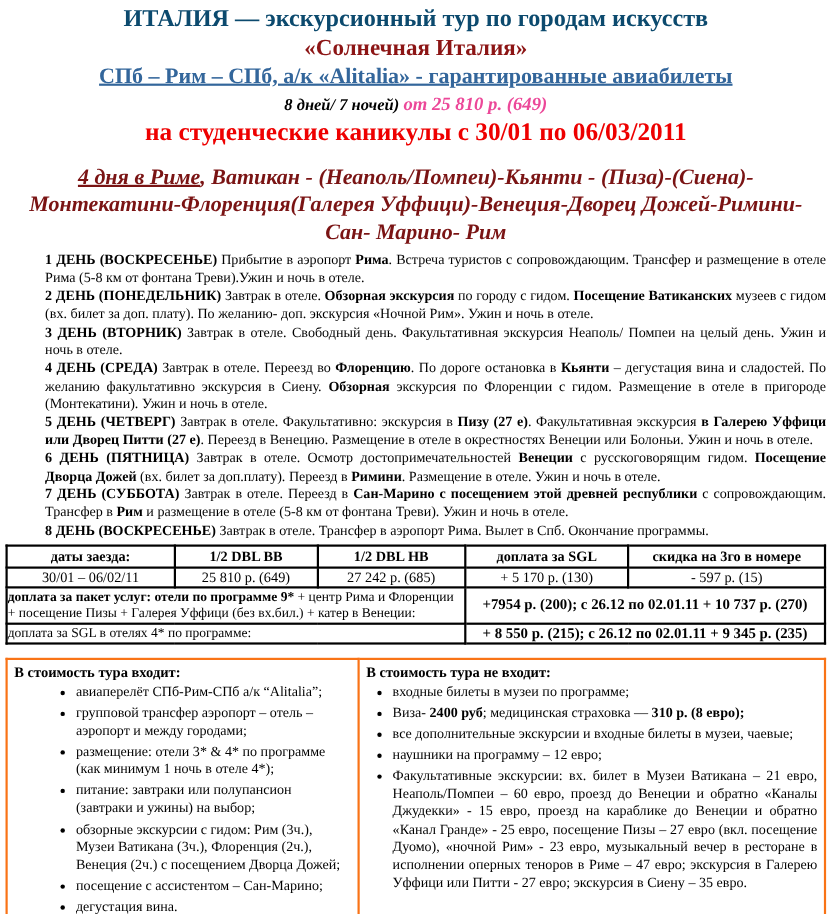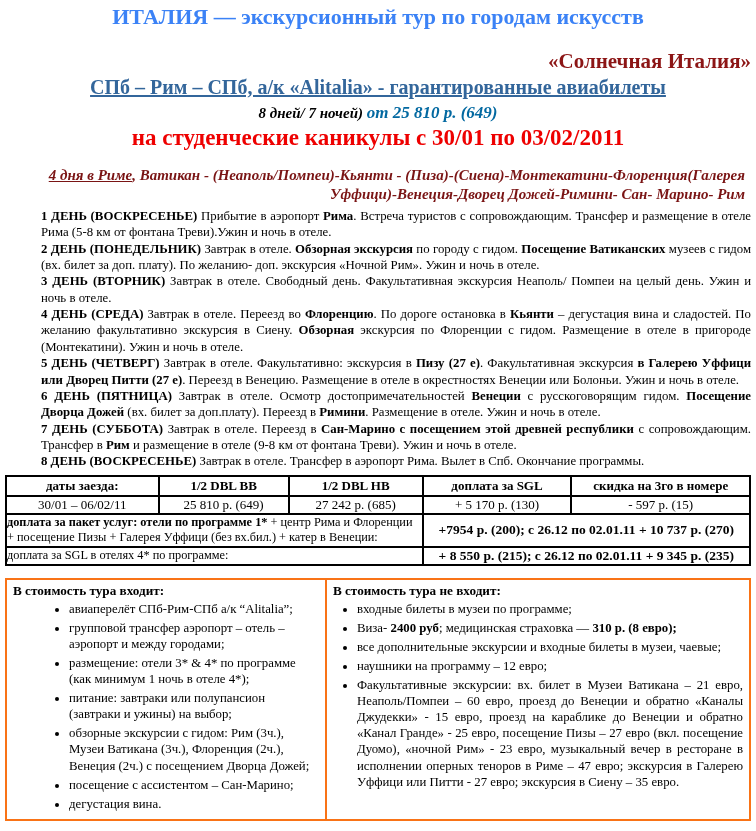--- a/index.html
+++ b/index.html
@@ -6,27 +6,27 @@
   body{
     width:756px;height:831px;box-sizing:border-box;
     padding:4px 5px 2px 5px;
     font-family:"Liberation Serif","DejaVu Serif",serif;
     overflow:hidden;
   }
   .b{font-weight:bold;}
   .u{text-decoration:underline;}
   
   .hdr{text-align:center;line-height:1.12;}
-  .title{font-size:22px;font-weight:bold;color:#3b82f6;margin:1px 0 20px 0;}
-  .subtitle{font-size:21px;font-weight:bold;color:#8C1515;margin:0 0 3px 0;text-align:right;}
+  .title{font-size:22px;font-weight:bold;color:#0c4a6e;margin:1px 0 2px 0;}
+  .subtitle{font-size:21px;font-weight:bold;color:#8C1515;margin:0 0 3px 0;}
   .flight{font-size:20px;font-weight:bold;color:#33669B;text-decoration:underline;margin:0 0 4px 0;}
   .durline{font-size:15px;font-weight:bold;font-style:italic;color:#000;margin:0 0 3px 0;}
-  .price{font-size:17px;color:#0369a1;}
+  .price{font-size:17px;color:#ec4899;}
   .promo{font-size:23px;font-weight:bold;color:#EE0000;margin:2px 0 2px 0;}
-  .route{font-size:15px;font-weight:bold;font-style:italic;color:#7A1414;line-height:1.25;margin:16px 6px 4px 6px;text-align:right;}
+  .route{font-size:20px;font-weight:bold;font-style:italic;color:#7A1414;line-height:1.25;margin:16px 6px 4px 6px;}
   
   .days{margin-top:3px;margin-left:36px;}
   .day{font-size:12.8px;line-height:1.28;text-align:justify;margin:0;}
   
   table{border-collapse:collapse;width:100%;}
   .ptable{margin-top:5px;}
   .ptable th,.ptable td{border:2px solid #000;padding:0 0;vertical-align:middle;}
   .ptable th{font-size:13px;font-weight:bold;text-align:center;padding:1px 2px;}
   .pt-val{font-size:13px;text-align:center;}
   .pt-label{font-size:12.3px;text-align:left;line-height:1.25;padding:1px 4px;}
@@ -46,33 +46,33 @@
   .foot1{font-size:11.5px;font-weight:bold;margin:0;}
 </style>
 </head>
 <body>
 
 <div class="hdr">
   <div class="title">ИТАЛИЯ — экскурсионный тур по городам искусств</div>
   <div class="subtitle">«Солнечная Италия»</div>
   <div class="flight">СПб – Рим – СПб,  а/к «Alitalia» - гарантированные авиабилеты</div>
   <div class="durline"><span>8 дней/ 7 ночей) </span><span class="price">от 25 810 р. (649)</span></div>
-  <div class="promo">на студенческие каникулы с 30/01 по 03/02/2011</div>
+  <div class="promo">на студенческие каникулы с 30/01 по 06/03/2011</div>
   <div class="route"><span class="u">4 дня в Риме</span><span>, Ватикан - (Неаполь/Помпеи)-Кьянти - (Пиза)-(Сиена)-Монтекатини-Флоренция(Галерея Уффици)-Венеция-Дворец Дожей-Римини- Сан- Марино- Рим</span></div>
 </div>
 
 <div class="days">
 
 <p class="day"><span class="b">1 ДЕНЬ (ВОСКРЕСЕНЬЕ) </span><span>Прибытие в аэропорт </span><span class="b">Рима</span><span>. Встреча туристов с сопровождающим. Трансфер и размещение в отеле  Рима (5-8 км от фонтана Треви).Ужин и ночь в отеле.</span></p>
     <p class="day"><span class="b">2 ДЕНЬ (ПОНЕДЕЛЬНИК) </span><span>Завтрак в отеле. </span><span class="b">Обзорная экскурсия</span><span> по городу с гидом.    </span><span class="b">Посещение Ватиканских</span><span> музеев с гидом (вх. билет за доп. плату). По желанию- доп. экскурсия «Ночной Рим». Ужин и ночь в отеле.</span></p>
     <p class="day"><span class="b">3 ДЕНЬ (ВТОРНИК)  </span><span>Завтрак в отеле. Свободный день. Факультативная экскурсия Неаполь/ Помпеи на целый день. Ужин и ночь в отеле.</span></p>
     <p class="day"><span class="b">4 ДЕНЬ (СРЕДА) </span><span>Завтрак в отеле. Переезд во </span><span class="b">Флоренцию</span><span>. По дороге остановка в </span><span class="b">Кьянти</span><span> – дегустация вина и сладостей. По желанию факультативно экскурсия в Сиену. </span><span class="b">Обзорная</span><span> экскурсия по Флоренции с гидом. Размещение в отеле в пригороде (Монтекатини). Ужин и ночь в отеле.</span></p>
     <p class="day"><span class="b">5 ДЕНЬ (ЧЕТВЕРГ) </span><span>Завтрак в отеле. Факультативно: экскурсия в </span><span class="b">Пизу (27 е)</span><span>. Факультативная экскурсия </span><span class="b">в Галерею Уффици или Дворец Питти (27 е)</span><span>. Переезд в Венецию. Размещение в отеле в окрестностях Венеции или  Болоньи. Ужин и ночь в отеле.</span></p>
     <p class="day"><span class="b">6 ДЕНЬ (ПЯТНИЦА) </span><span>Завтрак в отеле. Осмотр достопримечательностей </span><span class="b">Венеции</span><span> с русскоговорящим гидом. </span><span class="b">Посещение Дворца Дожей</span><span> (вх. билет за доп.плату). Переезд в </span><span class="b">Римини</span><span>. Размещение в отеле. Ужин и ночь в отеле.</span></p>
-    <p class="day"><span class="b">7 ДЕНЬ (СУББОТА) </span><span>Завтрак в отеле. Переезд в </span><span class="b">Сан-Марино с посещением этой древней республики</span><span> с сопровождающим. Трансфер в </span><span class="b">Рим</span><span> и размещение в отеле (9-8 км от фонтана Треви). Ужин и ночь в отеле.</span></p>
+    <p class="day"><span class="b">7 ДЕНЬ (СУББОТА) </span><span>Завтрак в отеле. Переезд в </span><span class="b">Сан-Марино с посещением этой древней республики</span><span> с сопровождающим. Трансфер в </span><span class="b">Рим</span><span> и размещение в отеле (5-8 км от фонтана Треви). Ужин и ночь в отеле.</span></p>
     <p class="day"><span class="b">8 ДЕНЬ (ВОСКРЕСЕНЬЕ) </span><span> Завтрак в отеле.  Трансфер в аэропорт Рима. Вылет в Спб. Окончание программы.</span></p>
   </div>
 
 <table class="ptable">
   <colgroup>
     <col style="width:20.5%">
       <col style="width:17.5%">
       <col style="width:18%">
       <col style="width:20%">
       <col style="width:24%">
@@ -88,21 +88,21 @@
       </tr>
     <tr>
 
     <td class="pt-val">30/01 – 06/02/11</td>
         <td class="pt-val">25 810 р. (649)</td>
         <td class="pt-val">27 242 р. (685)</td>
         <td class="pt-val">+ 5 170 р. (130)</td>
         <td class="pt-val">- 597 р. (15)</td>
       </tr>
     <tr>
-      <td class="pt-label" colspan="3"><span class="b">доплата за пакет услуг: отели по программе 1* </span><span>+  центр Рима и Флоренции + посещение Пизы + Галерея Уффици (без вх.бил.) + катер в Венеции:</span></td>
+      <td class="pt-label" colspan="3"><span class="b">доплата за пакет услуг: отели по программе 9* </span><span>+  центр Рима и Флоренции + посещение Пизы + Галерея Уффици (без вх.бил.) + катер в Венеции:</span></td>
       <td class="pt-extra" colspan="2">+7954 р. (200); с 26.12 по 02.01.11 + 10 737 р. (270)</td>
     </tr>
     <tr>
       <td class="pt-label" colspan="3"><span>доплата за SGL в отелях 4* по программе:</span></td>
       <td class="pt-extra" colspan="2">+ 8 550 р. (215); с 26.12 по 02.01.11 + 9 345 р. (235)</td>
     </tr>
   </tbody>
 </table>
 
 <table class="box">

